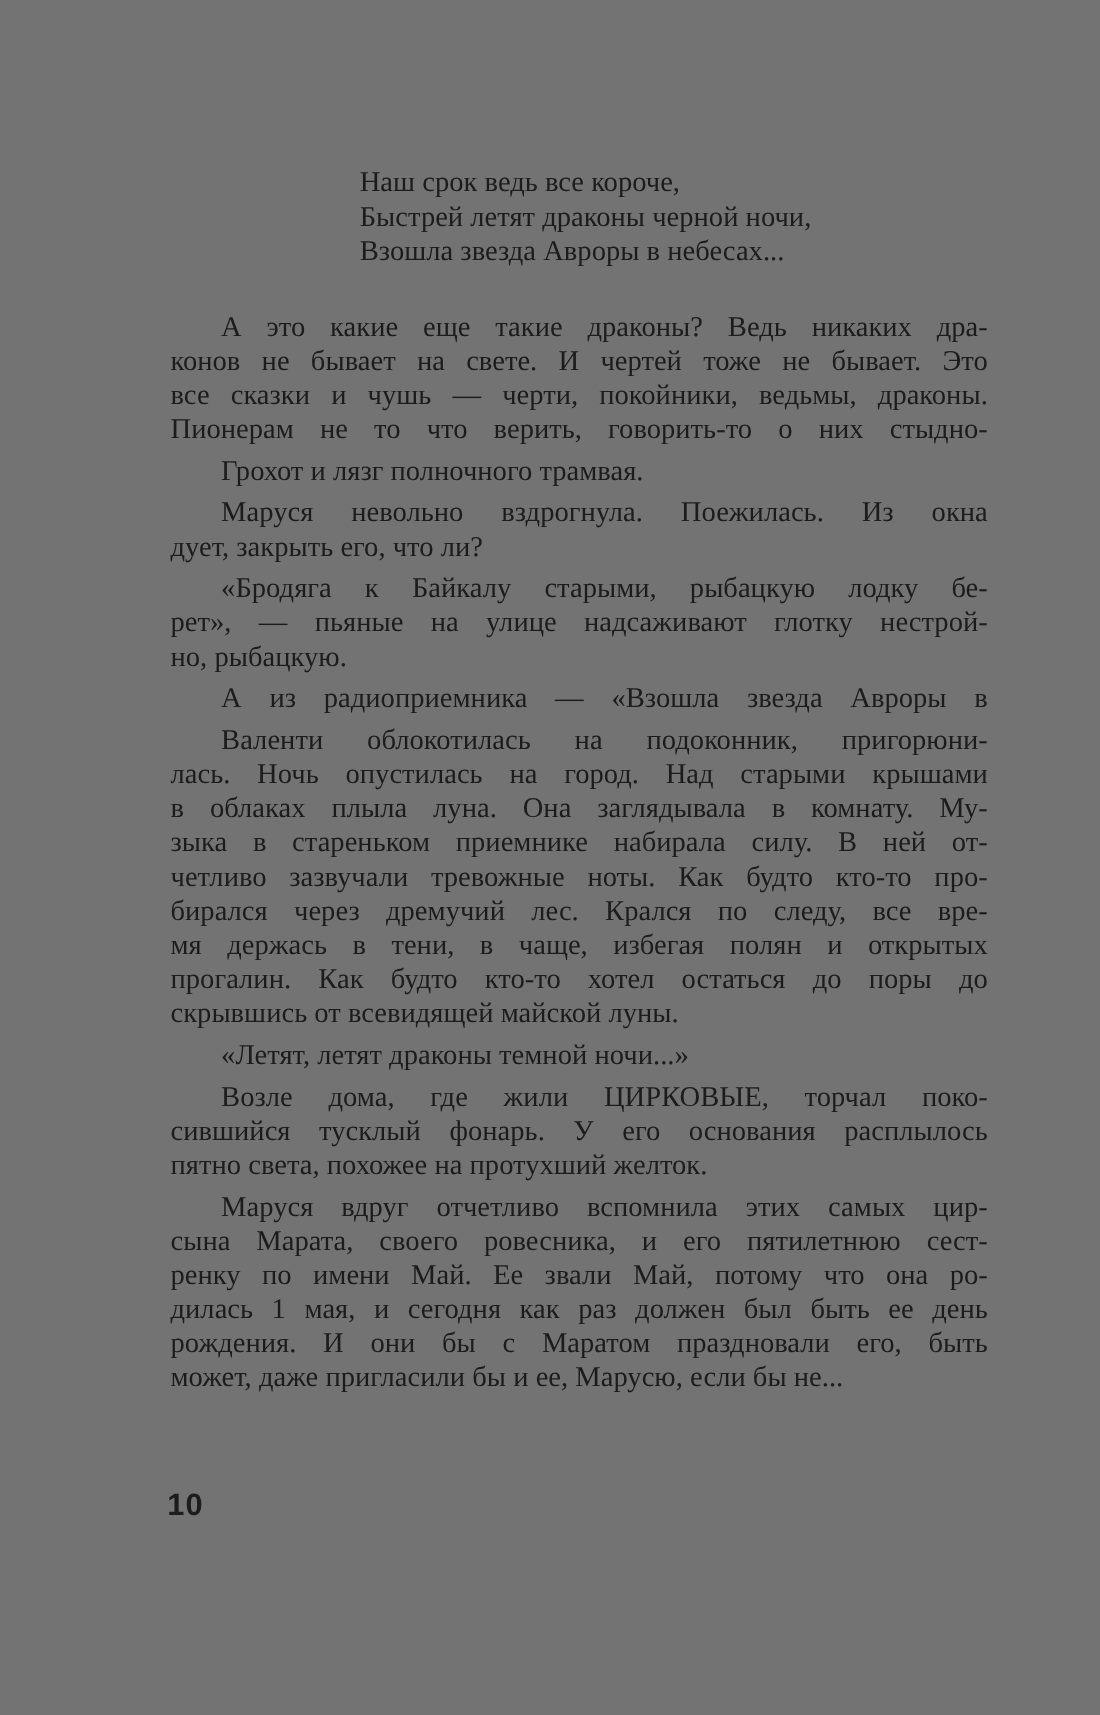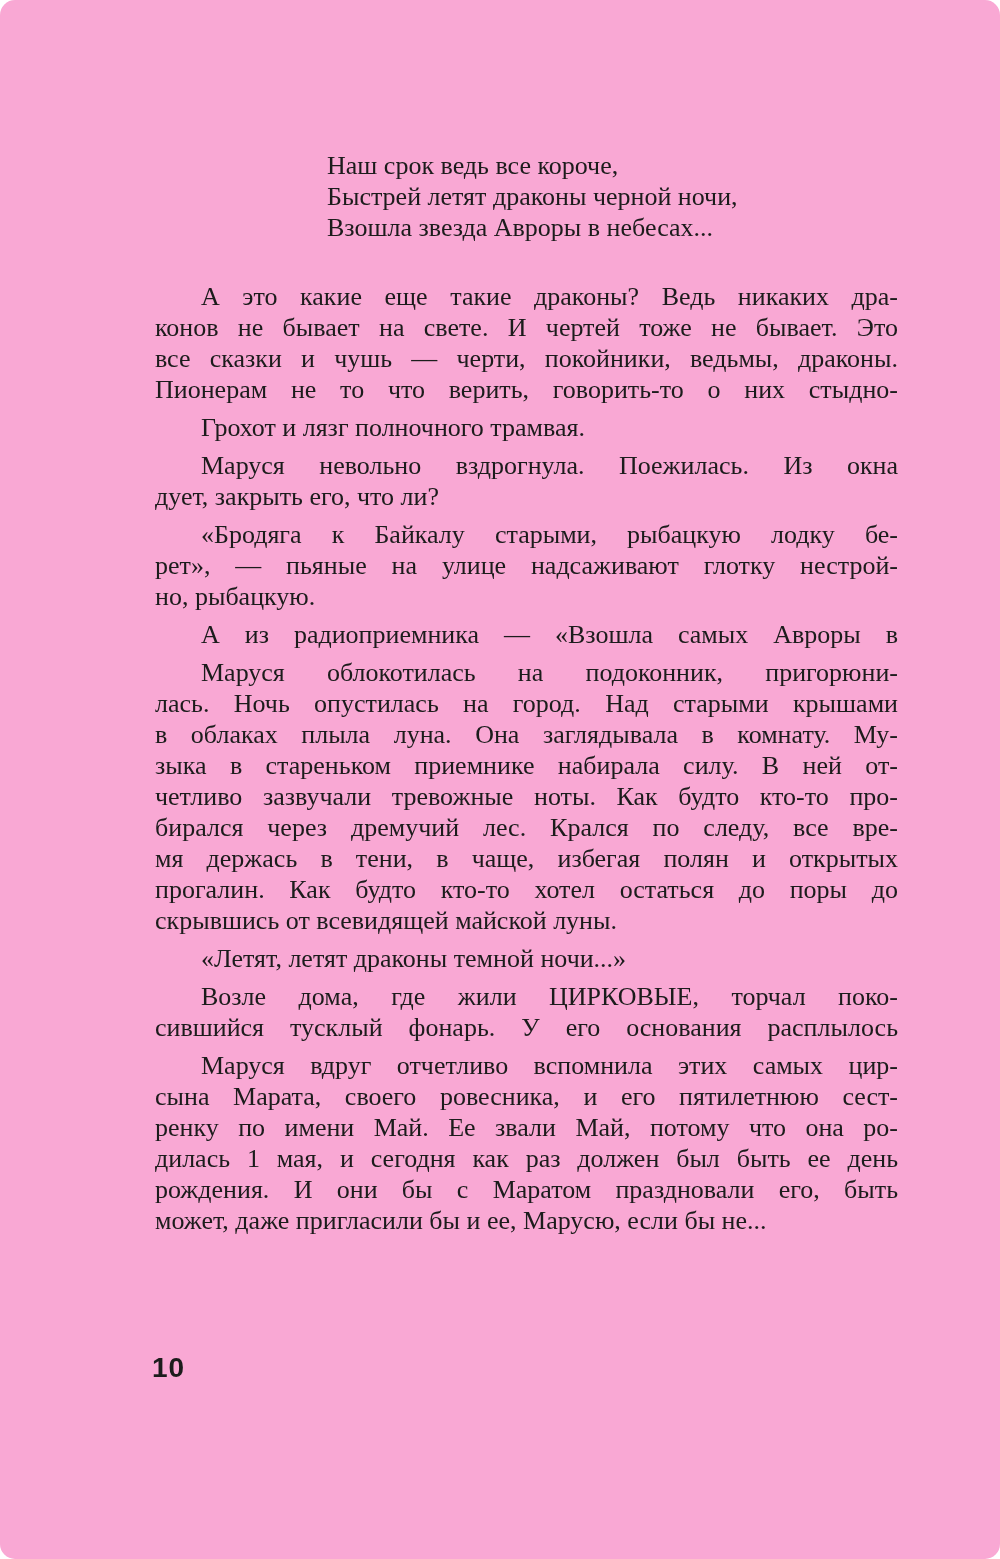--- a/index.html
+++ b/index.html
@@ -57,21 +57,21 @@
     font-family: "Liberation Sans", sans-serif;
     font-weight: bold;
     font-size: 28px;
     letter-spacing: 1px;
     color: #1c1c1c;
   }
 </style>
 </head>
 <body>
 
-<div class="page" style="background: #f9a8d4; color: rgb(28, 28, 28); border-radius: 15px;">
+<div class="page" style="background: #737373; color: rgb(28, 28, 28);">
   <div class="content">
     <div class="verse">
         <div class="verse-line">Наш срок ведь все короче,</div>
         <div class="verse-line">Быстрей летят драконы черной ночи,</div>
         <div class="verse-line">Взошла звезда Авроры в небесах...</div>
       </div>
     <div class="body-text">
         <div class="para">
           <div class="line first">А это какие еще такие драконы? Ведь никаких дра-</div>
           <div class="line">конов не бывает на свете. И чертей тоже не бывает. Это</div>
@@ -84,39 +84,40 @@
         <div class="para">
           <div class="line first">Маруся невольно вздрогнула. Поежилась. Из окна</div>
           <div class="line last">дует, закрыть его, что ли?</div>
         </div>
         <div class="para">
           <div class="line first">«Бродяга к Байкалу старыми, рыбацкую лодку бе-</div>
           <div class="line">рет», — пьяные на улице надсаживают глотку нестрой-</div>
           <div class="line last">но, рыбацкую.</div>
         </div>
         <div class="para">
-          <div class="line first">А из радиоприемника — «Взошла самых Авроры в</div>
+          <div class="line first">А из радиоприемника — «Взошла звезда Авроры в</div>
         </div>
         <div class="para">
-          <div class="line first">Маруся облокотилась на подоконник, пригорюни-</div>
+          <div class="line first">Валенти облокотилась на подоконник, пригорюни-</div>
           <div class="line">лась. Ночь опустилась на город. Над старыми крышами</div>
           <div class="line">в облаках плыла луна. Она заглядывала в комнату. Му-</div>
           <div class="line">зыка в стареньком приемнике набирала силу. В ней от-</div>
           <div class="line">четливо зазвучали тревожные ноты. Как будто кто-то про-</div>
           <div class="line">бирался через дремучий лес. Крался по следу, все вре-</div>
           <div class="line">мя держась в тени, в чаще, избегая полян и открытых</div>
           <div class="line">прогалин. Как будто кто-то хотел остаться до поры до</div>
           <div class="line last">скрывшись от всевидящей майской луны.</div>
         </div>
         <div class="para">
           <div class="line first last">«Летят, летят драконы темной ночи...»</div>
         </div>
         <div class="para">
           <div class="line first">Возле дома, где жили ЦИРКОВЫЕ, торчал поко-</div>
           <div class="line">сившийся тусклый фонарь. У его основания расплылось</div>
+          <div class="line last">пятно света, похожее на протухший желток.</div>
         </div>
         <div class="para">
           <div class="line first">Маруся вдруг отчетливо вспомнила этих самых цир-</div>
           <div class="line">сына Марата, своего ровесника, и его пятилетнюю сест-</div>
           <div class="line">ренку по имени Май. Ее звали Май, потому что она ро-</div>
           <div class="line">дилась 1 мая, и сегодня как раз должен был быть ее день</div>
           <div class="line">рождения. И они бы с Маратом праздновали его, быть</div>
           <div class="line last">может, даже пригласили бы и ее, Марусю, если бы не...</div>
         </div>
       </div>

